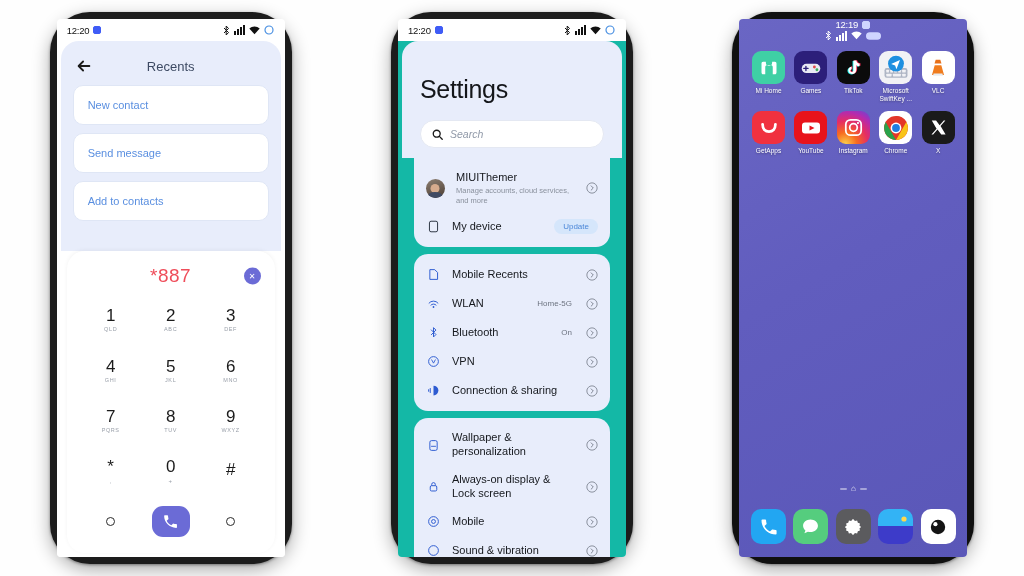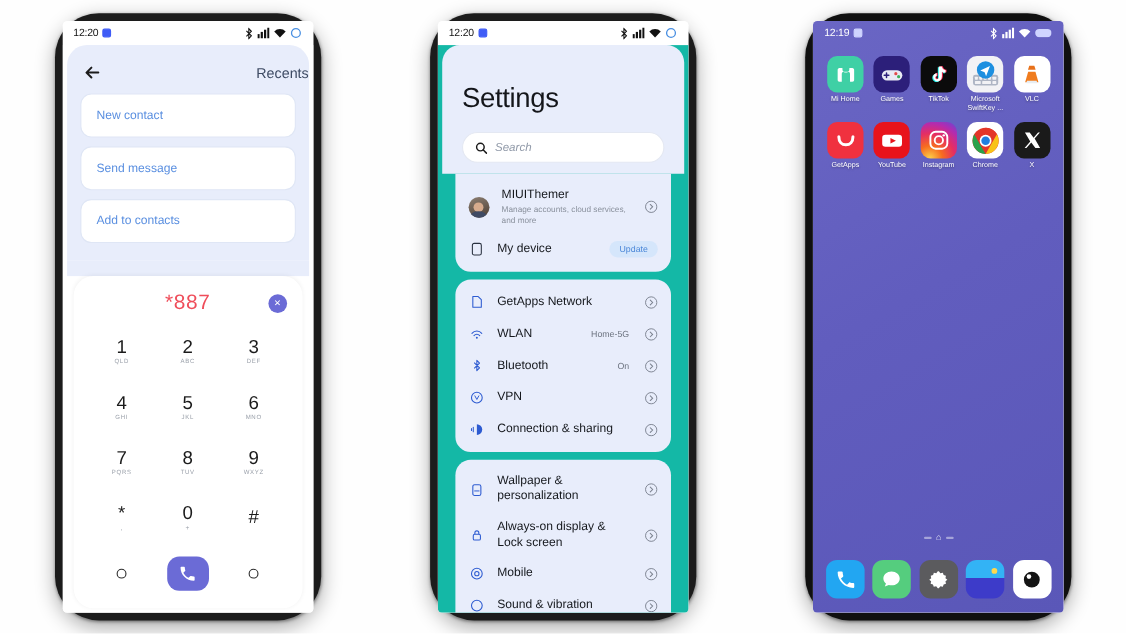--- a/index.html
+++ b/index.html
@@ -46,21 +46,21 @@
     position: relative; z-index: 5;
   }
   .sb-left { display: flex; align-items: center; gap: 4px; }
   .sb-clock { font-size: 9.5px; letter-spacing: -.2px; }
   .sb-dot {
     width: 8px; height: 8px; border-radius: 2px;
     border: 1.6px solid #3f5cf6; background: #3f5cf6;
   }
   .sb-right { display: flex; align-items: center; gap: 4px; }
   .ico { display: block; }
-  .statusbar.light, .statusbar.light .sb-clock { color: #fff; }
+  .statusbar.light, .statusbar.light .sb-clock { color: #fff; flex-direction: column; }
   .statusbar.light .sb-dot { border-color: #cfd4ff; background: #cfd4ff; }
 
   
   .p1-body {
     position: absolute; inset: 22px 0 0 0;
     background: #ffffff;
     display: flex; flex-direction: column;
   }
   .p1-top {
     background: #e8edfb;
@@ -72,21 +72,21 @@
   .p1-header {
     height: 38px;
     display: flex; align-items: center;
     padding: 0 14px;
     position: relative;
   }
   .back-arrow {
     width: 18px; height: 18px; cursor: pointer;
   }
   .p1-title {
-    position: absolute; left: 0; right: 0; text-align: right;
+    position: absolute; left: 0; right: 0; text-align: center;
     font-size: 13px; color: #3d4a63; font-weight: 400;
     pointer-events: none;
   }
   .action-card {
     background: #fff;
     border: 1px solid #dfe6f5;
     border-radius: 10px;
     margin: 0 12px 8px;
     height: 40px;
     display: flex; align-items: center;
@@ -435,21 +435,21 @@
           </div>
         </div>
 
         <div class="sec rounded-all">
           <div class="row">
             <span class="row-ico">
               <svg width="13" height="13" viewBox="0 0 16 16">
                   <path d="M3.5 2h6l3.5 3.5V14H3.5z" fill="none" stroke="#2d5bd1" stroke-width="1.2" stroke-linejoin="round"></path>
                 </svg>
             </span>
-            <div class="row-txt">GetApps Network</div>
+            <div class="row-txt">Mobile Recents</div>
             <span class="row-val"></span>
             <svg class="chev" viewBox="0 0 14 14">
                 <circle cx="7" cy="7" r="6" fill="none" stroke="#7b828f" stroke-width="1"></circle>
                 <path d="M6 4.5L8.5 7 6 9.5" fill="none" stroke="#7b828f" stroke-width="1.1" stroke-linecap="round"></path>
               </svg>
           </div>
           <div class="row">
             <span class="row-ico">
               <svg width="13" height="13" viewBox="0 0 16 16">
                   <path d="M2.5 7.5a7 7 0 0111 0" fill="none" stroke="#2d5bd1" stroke-width="1.2" stroke-linecap="round"></path>

